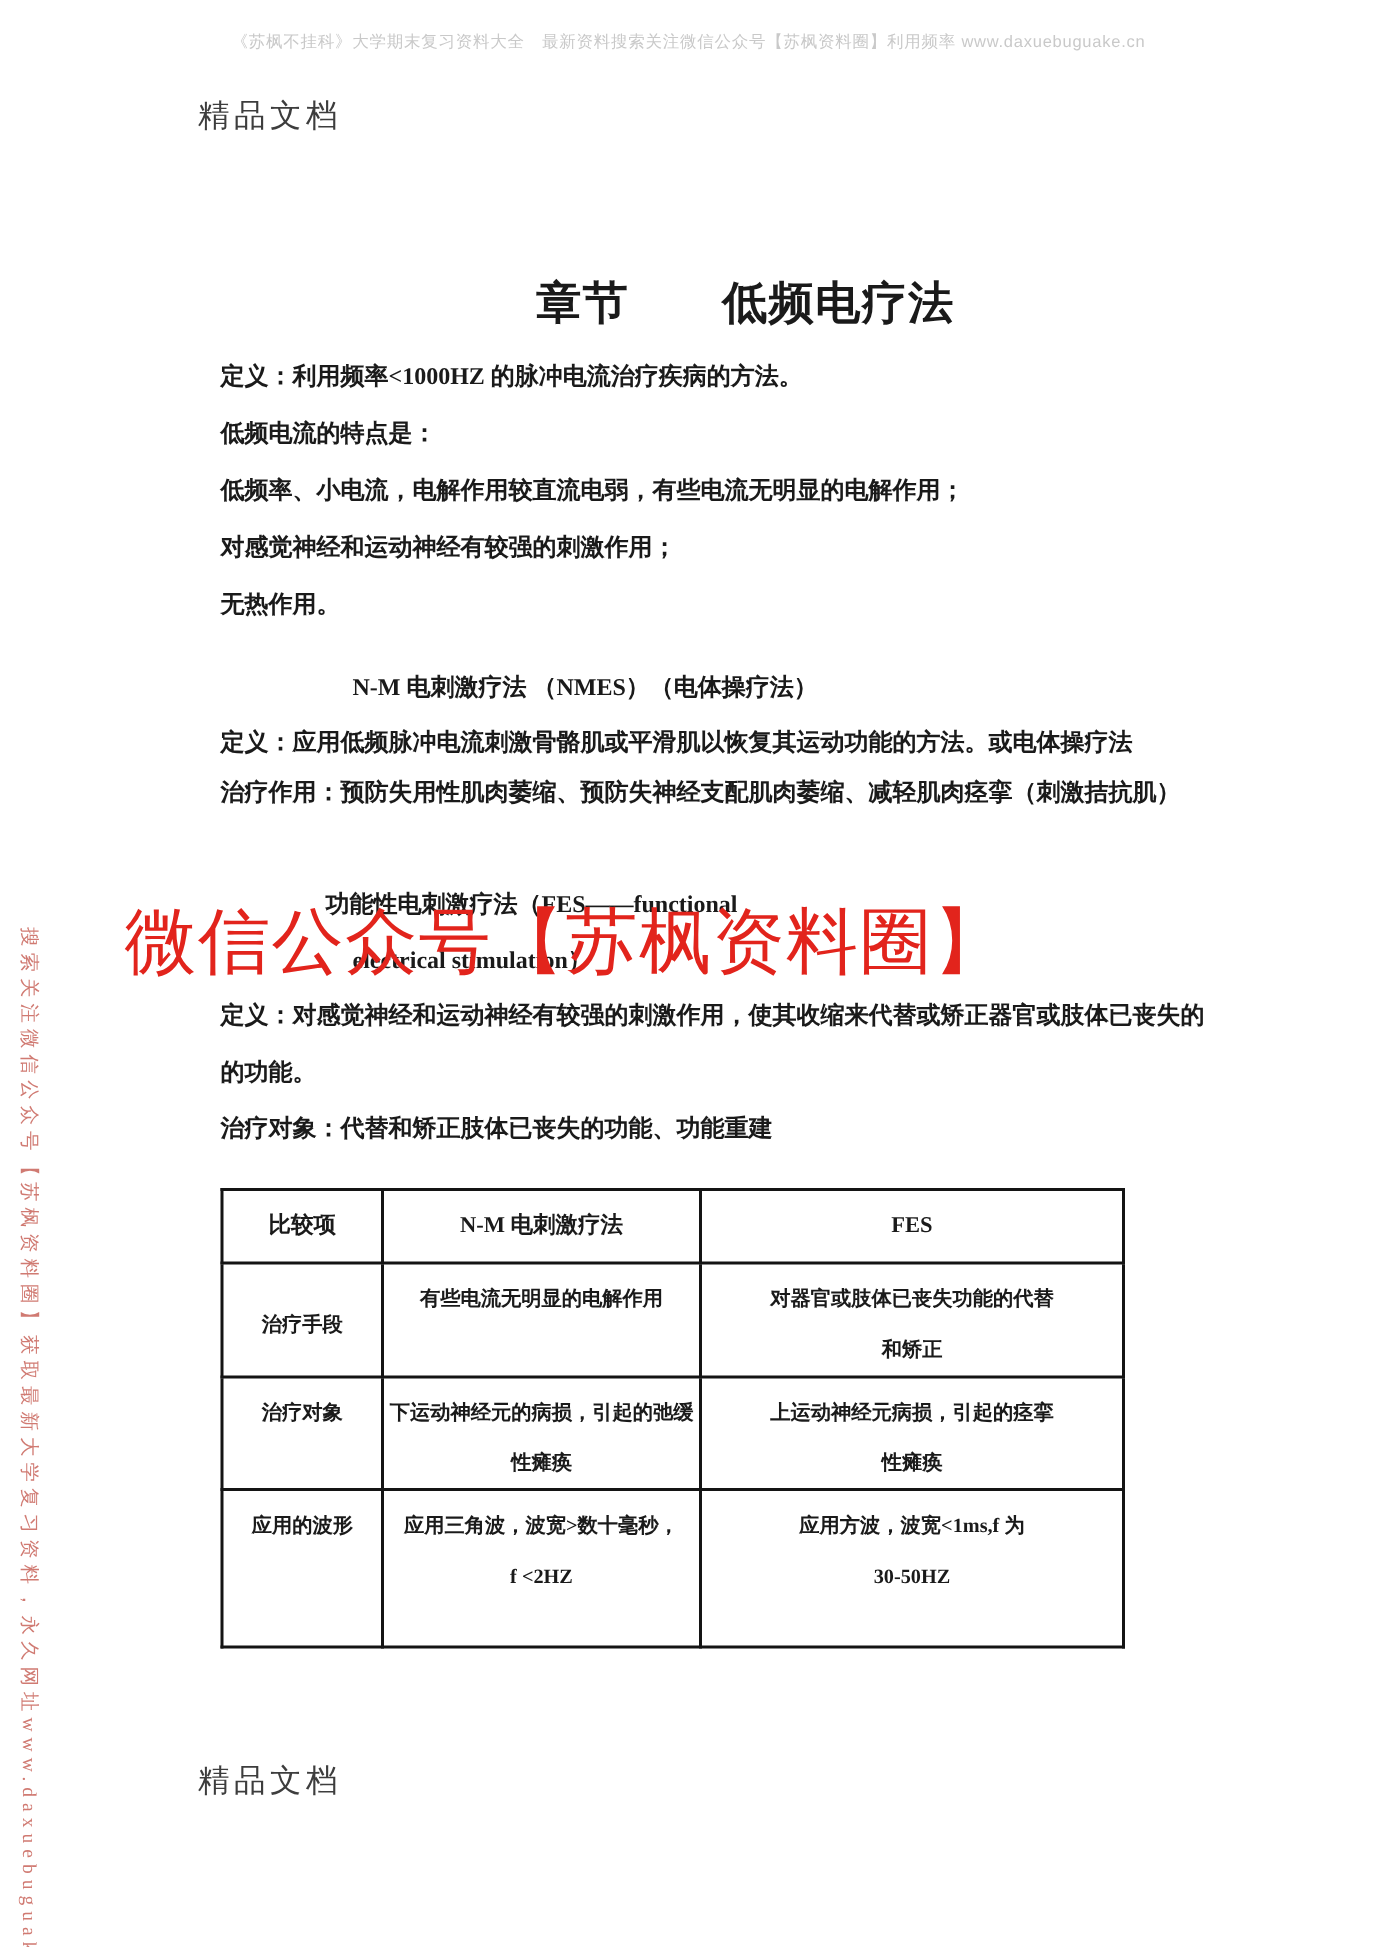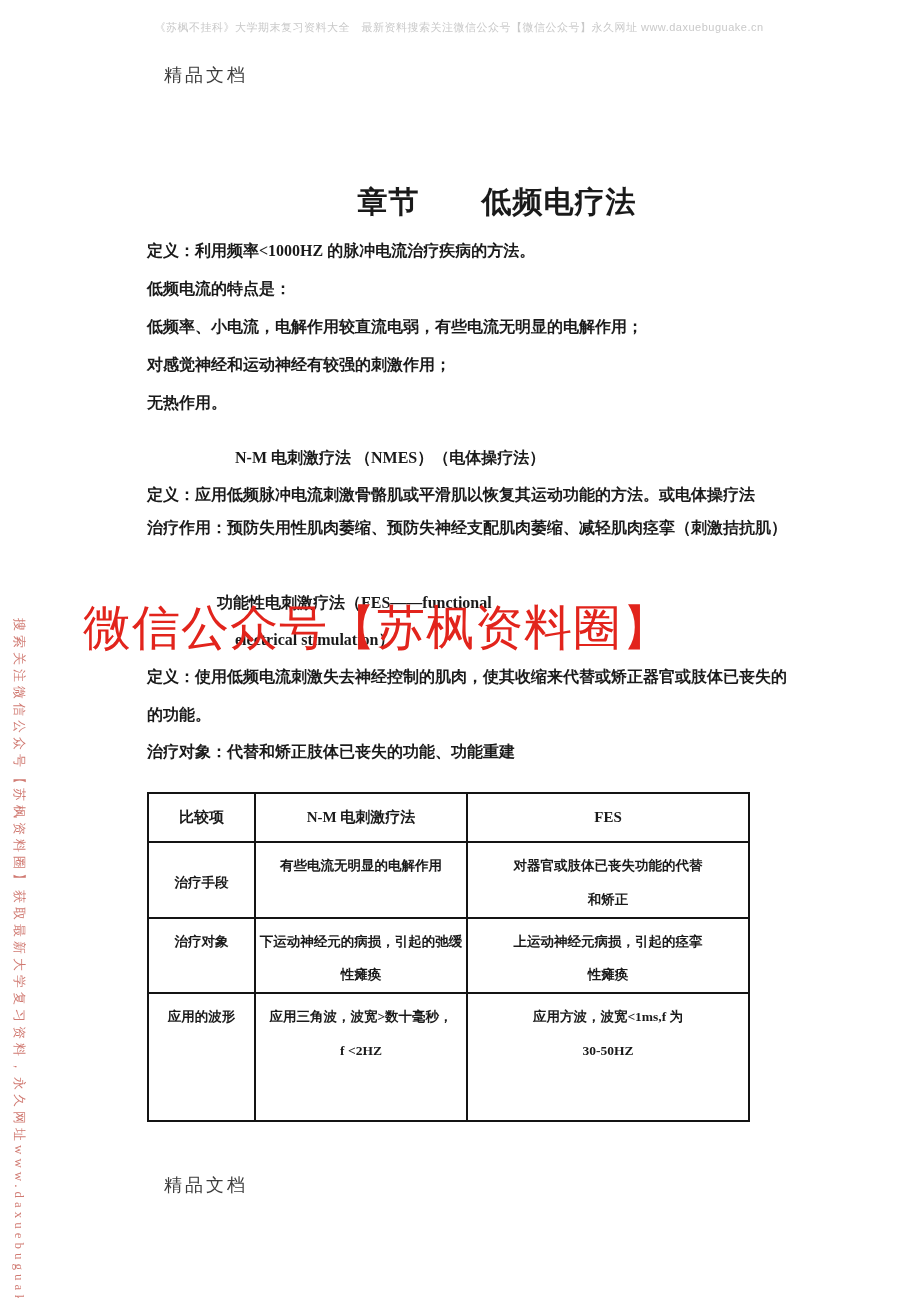--- a/index.html
+++ b/index.html
@@ -13,22 +13,22 @@
 
   .header-note{
     position:absolute;top:20px;left:0;width:918px;
     text-align:center;
     font-family:"Liberation Sans","DejaVu Sans",sans-serif;
     font-size:11px;color:var(--header-gray,#c9c9c9);
     letter-spacing:0.5px;white-space:nowrap;
   }
 
   .doc-label{
-    position:absolute;left:164px;
-    font-size:18px;color:#3d3d3d;letter-spacing:3px;
+    position:absolute;left:132px;
+    font-size:21px;color:#3d3d3d;letter-spacing:3px;
   }
   .doc-label.top{top:63px;}
   .doc-label.bottom{top:1173px;}
 
   .page-title{
     position:absolute;top:182px;left:147px;width:645px;
     text-align:center;padding-left:55px;box-sizing:border-box;
     font-size:30px;font-weight:bold;color:var(--ink,#1a1a1a);
     letter-spacing:1px;white-space:nowrap;
   }
@@ -58,21 +58,21 @@
     white-space:pre-line;
     overflow:hidden;
   }
   .cmp-table th{font-size:15px;vertical-align:middle;padding-top:0;}
   .col-1{width:101px;margin-top:16px;}
   .col-2{width:206px;}
   .col-3{width:276px;}
   .row-h{height:49px;}
   .row-1{height:71px;}
   .row-2{height:71px;}
-  .row-3{height:128px;}
+  .row-3{height:105px;}
 
   .watermark-center{
     position:absolute;top:596px;left:83px;width:835px;
     font-size:48px;color:var(--watermark-red,#e2241c);
     letter-spacing:1px;white-space:nowrap;
     font-family:"Liberation Serif","DejaVu Serif",serif;
   }
 
   .watermark-side{
     position:absolute;top:618px;left:28px;
@@ -80,39 +80,39 @@
     font-size:13px;letter-spacing:4px;white-space:nowrap;
     color:var(--side-red,#c55a50);opacity:0.8;
     font-family:"Liberation Serif","DejaVu Serif",serif;
   }
 </style>
 </head>
 <body>
 
 <div class="page">
 
-  <div class="header-note">《苏枫不挂科》大学期末复习资料大全　最新资料搜索关注微信公众号【微信公众号】永久网址 www.daxuebuguake.cn</div>
+  <div class="header-note">《苏枫不挂科》大学期末复习资料大全　最新资料搜索关注微信公众号【苏枫资料圈】利用频率 www.daxuebuguake.cn</div>
 
   <div class="doc-label top">精品文档</div>
 
   <div class="page-title">章节　　低频电疗法</div>
 
   <div class="body-line" style="top:241px">定义：利用频率&lt;1000HZ 的脉冲电流治疗疾病的方法。</div>
   <div class="body-line" style="top:279px">低频电流的特点是：</div>
   <div class="body-line" style="top:317px">低频率、小电流，电解作用较直流电弱，有些电流无明显的电解作用；</div>
   <div class="body-line" style="top:355px">对感觉神经和运动神经有较强的刺激作用；</div>
   <div class="body-line" style="top:393px">无热作用。</div>
 
   <div class="sub-heading" style="top:448px;padding-left:88px">N-M 电刺激疗法 （NMES）（电体操疗法）</div>
   <div class="body-line" style="top:485px">定义：应用低频脉冲电流刺激骨骼肌或平滑肌以恢复其运动功能的方法。或电体操疗法</div>
   <div class="body-line" style="top:518px">治疗作用：预防失用性肌肉萎缩、预防失神经支配肌肉萎缩、减轻肌肉痉挛（刺激拮抗肌）</div>
 
   <div class="sub-heading" style="top:593px;padding-left:70px">功能性电刺激疗法（FES——functional</div>
   <div class="sub-heading" style="top:630px;padding-left:88px">electrical stimulation）</div>
-  <div class="body-line" style="top:667px">定义：使用低频电流刺激失去神经控制的肌肉，使其收缩来代替或矫正器官或肢体已丧失的</div>
+  <div class="body-line" style="top:667px">定义：对感觉神经和运动神经有较强的刺激作用，使其收缩来代替或矫正器官或肢体已丧失的</div>
   <div class="body-line" style="top:705px">的功能。</div>
   <div class="body-line" style="top:742px">治疗对象：代替和矫正肢体已丧失的功能、功能重建</div>
 
   <table class="cmp-table">
     <tbody>
         <tr class="row-h">
       <th class="col-1">比较项</th>
       <th class="col-2">N-M 电刺激疗法</th>
       <th class="col-3">FES</th>
     </tr>

